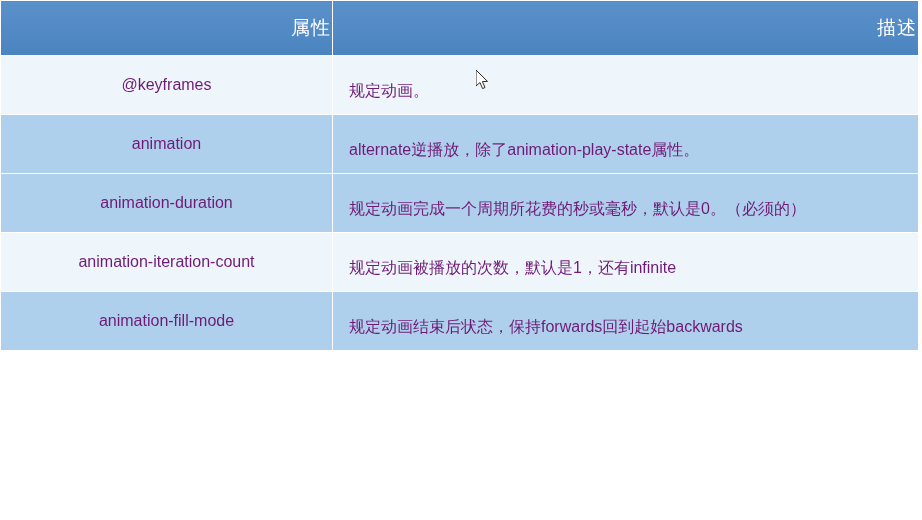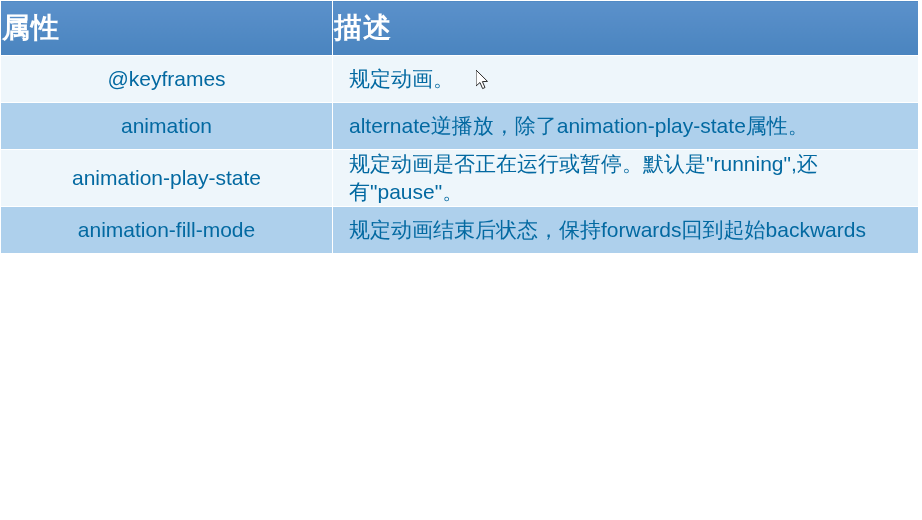--- a/index.html
+++ b/index.html
@@ -25,45 +25,45 @@
     margin-left: 0px;
     table-layout: fixed;
   }
   table.props col.c1 { width: 332px; }
   table.props col.c2 { width: 586px; }
 
   thead th {
     background: #4a86c4;
     background: linear-gradient(to bottom, #5b91cb 0%, #4a84bf 100%);
     color: #ffffff;
-    font-size: 28px;
-    font-weight: bold;
+    font-size: 19px;
+    font-weight: normal;
     height: 52px;
-    text-align: left;
+    text-align: right;
     vertical-align: middle;
     border: 1px solid #ffffff;
     letter-spacing: 1px;
   }
   tbody td {
     height: 46px;
-    font-size: 21px;
-    color: #0369a1;
+    font-size: 16px;
+    color: #701a75;
     border: 1px solid #ffffff;
     vertical-align: middle;
   }
   tbody tr.odd td { background: #eef6fb; }
   tbody tr.even td { background: #aed0ec; }
 
   td.name {
     text-align: center;
     padding: 0 8px;
   }
   td.desc {
     text-align: left;
-    padding: 0 10px 0 16px;
+    padding: 12px 10px 0 16px;
   }
 
   
   .cursor {
     position: absolute;
     left: 476px;
     top: 70px;
     width: 14px;
     height: 20px;
     pointer-events: none;
@@ -86,23 +86,27 @@
     </thead>
     <tbody>
       <tr class="odd">
         <td class="name">@keyframes</td>
         <td class="desc">规定动画。</td>
       </tr>
       <tr class="even">
         <td class="name">animation</td>
         <td class="desc">alternate逆播放，除了animation-play-state属性。</td>
       </tr>
+      <tr class="even">
+        <td class="name">animation-duration</td>
+        <td class="desc">规定动画完成一个周期所花费的秒或毫秒，默认是0。（必须的）</td>
+      </tr>
       <tr class="odd">
-        <td class="name">animation-play-state</td>
-        <td class="desc">规定动画是否正在运行或暂停。默认是"running",还有"pause"。</td>
+        <td class="name">animation-iteration-count</td>
+        <td class="desc">规定动画被播放的次数，默认是1，还有infinite</td>
       </tr>
       <tr class="even">
         <td class="name">animation-fill-mode</td>
         <td class="desc">规定动画结束后状态，保持forwards回到起始backwards</td>
       </tr>
     </tbody>
   </table>
 
   <svg class="cursor" viewBox="0 0 14 20" xmlns="http://www.w3.org/2000/svg">
     <polygon points="0,0 0,16 4,12.5 6.6,18.6 9,17.5 6.4,11.6 11.5,11.4" fill="#ffffff" stroke="#2b2b2b" stroke-width="1"></polygon>

